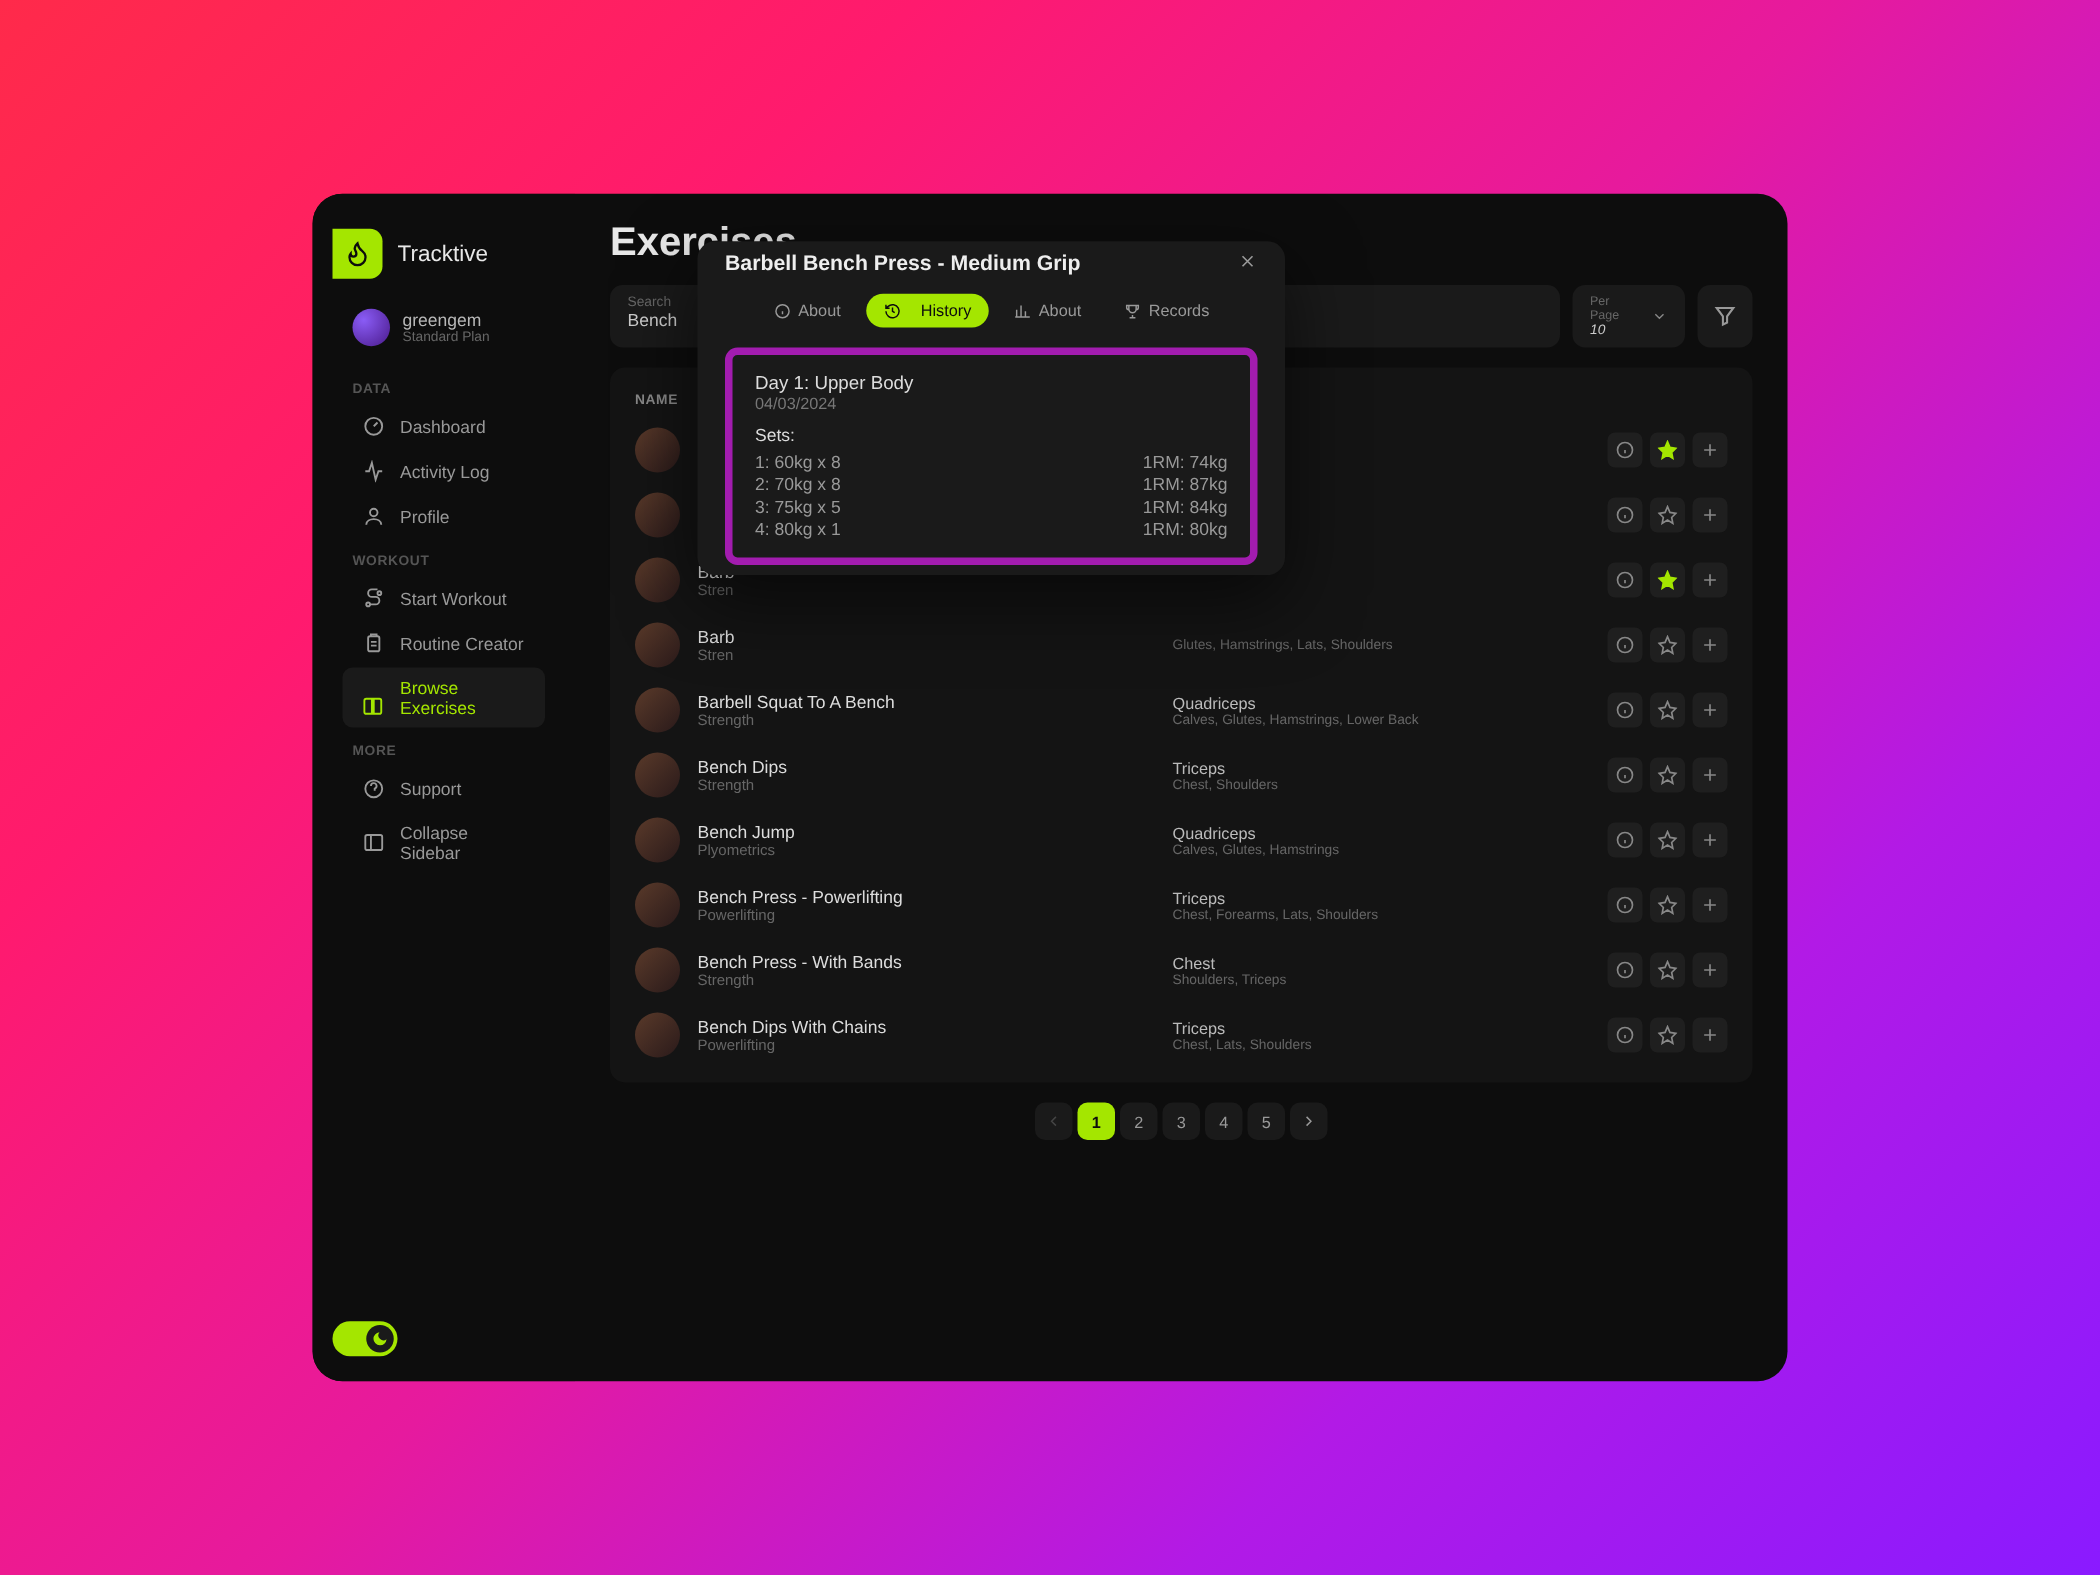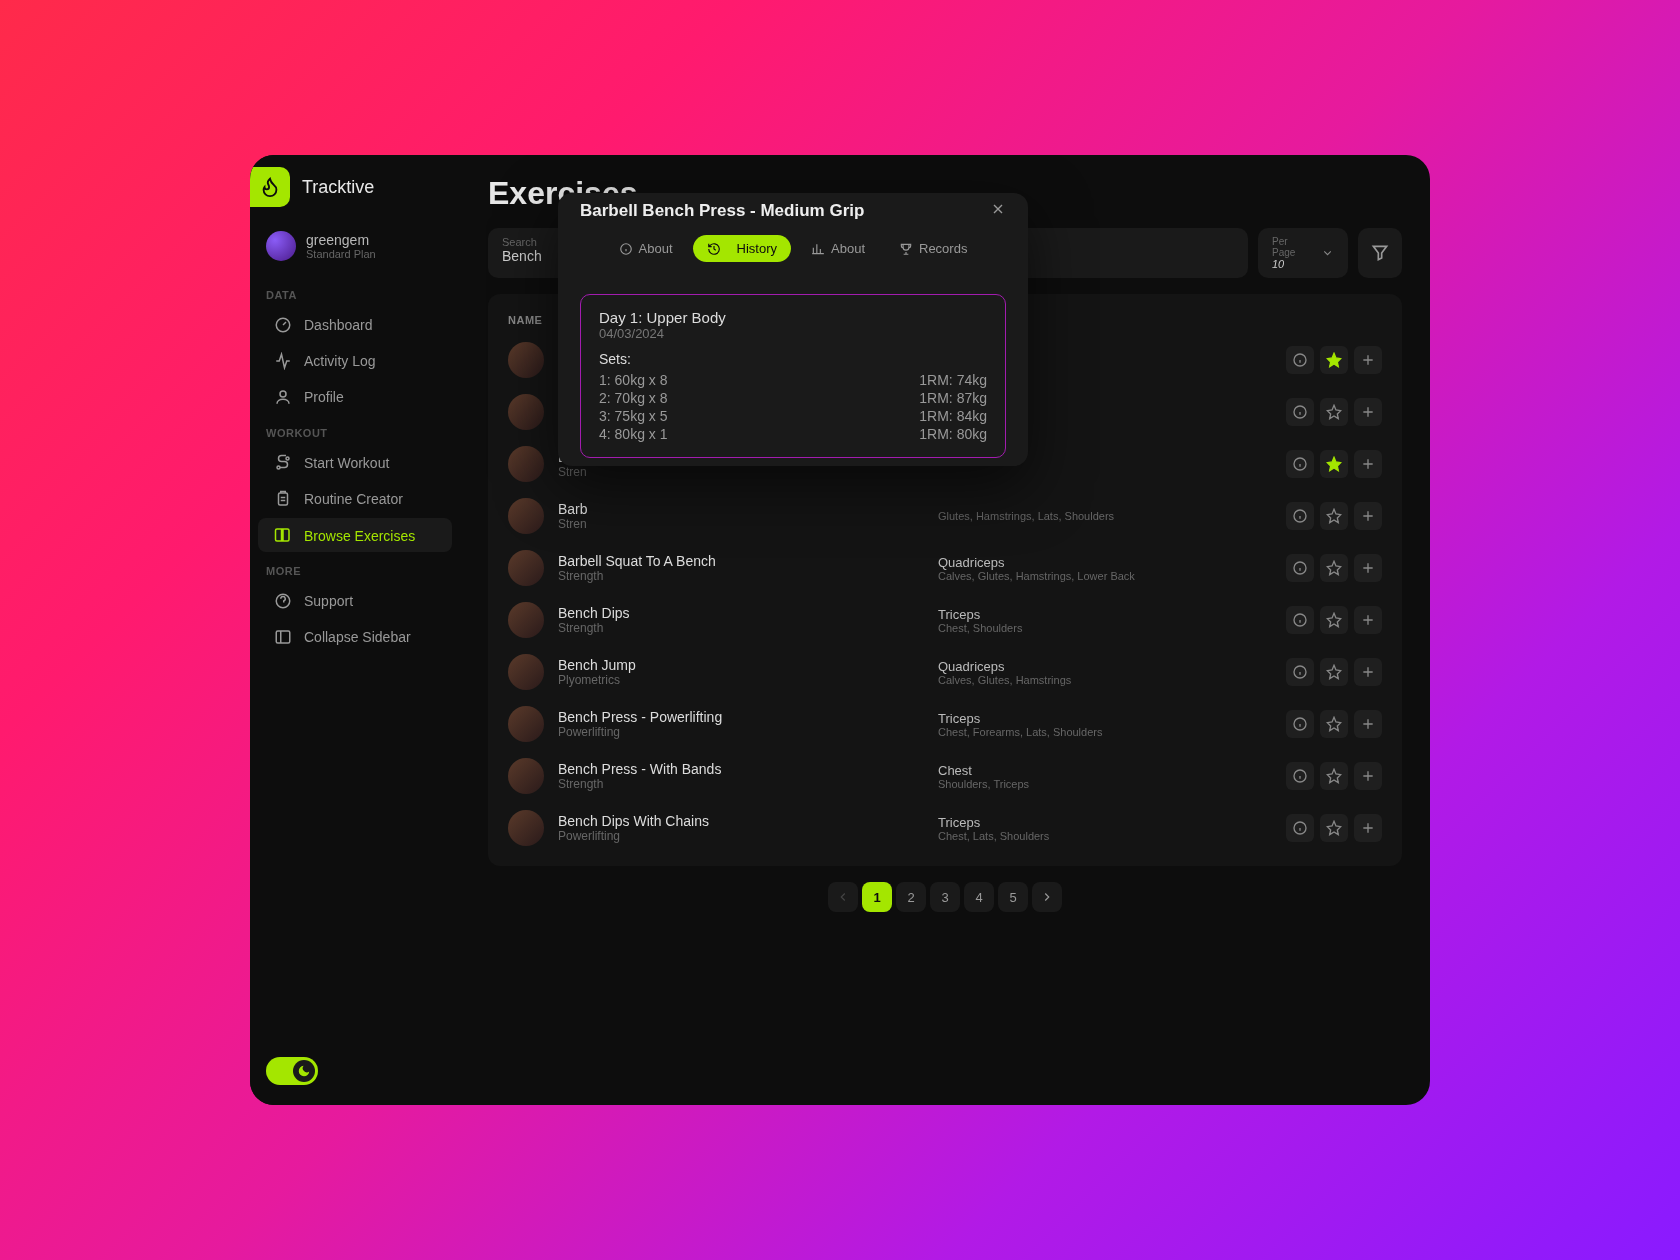--- a/index.html
+++ b/index.html
@@ -13,21 +13,21 @@
   width: 1180px; height: 950px;
   background: #0d0d0d;
   border-radius: 24px;
   display: flex;
   overflow: hidden;
   position: relative;
 }
 .sidebar {
   width: 210px;
   background: #0d0d0d;
-  padding: 0;
+  padding: 16px;
   display: flex; flex-direction: column;
   position: relative;
 }
 .logo-row {
   display: flex; align-items: center;
   gap: 12px; padding: 12px 16px 16px 0;
 }
 .logo-badge {
   width: 40px; height: 40px;
   background: #a4e600;
@@ -134,30 +134,30 @@
 .page-btn.disabled { color: #444; }
 .modal {
   position: absolute; top: 38px; left: 98px;
   width: 470px; background: #1a1a1a;
   border-radius: 14px; padding: 8px 22px;
   box-shadow: 0 20px 60px rgba(0,0,0,0.6);
 }
 .modal-header { display: flex; justify-content: space-between; align-items: flex-start; margin-bottom: 14px; }
 .modal-title { color: #eee; font-size: 17px; font-weight: 600; }
 .modal-close { color: #999; cursor: pointer; font-size: 18px; line-height: 1; }
-.modal-tabs { display: flex; gap: 6px; justify-content: center; margin-bottom: 32px; }
+.modal-tabs { display: flex; gap: 6px; justify-content: center; margin-bottom: 16px; }
 .tab {
   display: flex; align-items: center; gap: 6px;
   padding: 6px 14px; border-radius: 16px;
   color: #999; font-size: 13px; cursor: pointer;
 }
 .tab.active { background: #a4e600; color: #0d0d0d; font-weight: 500; gap: 16px; }
 .tab svg { width: 14px; height: 14px; }
 .history-card {
-  border: 1px solid #a21caf; border-radius: 10px; padding: 14px 18px;
+  border: 6px solid #a21caf; border-radius: 10px; padding: 14px 18px;
 }
 .hc-title { color: #ddd; font-size: 15px; font-weight: 500; }
 .hc-date { color: #777; font-size: 13px; margin-bottom: 10px; }
 .hc-sets-label { color: #ddd; font-size: 14px; font-weight: 500; margin-bottom: 4px; }
 .hc-set { display: flex; justify-content: space-between; color: #999; font-size: 14px; padding: 1px 0; }
 </style>
 </head>
 <body>
 
 <div class="app">

